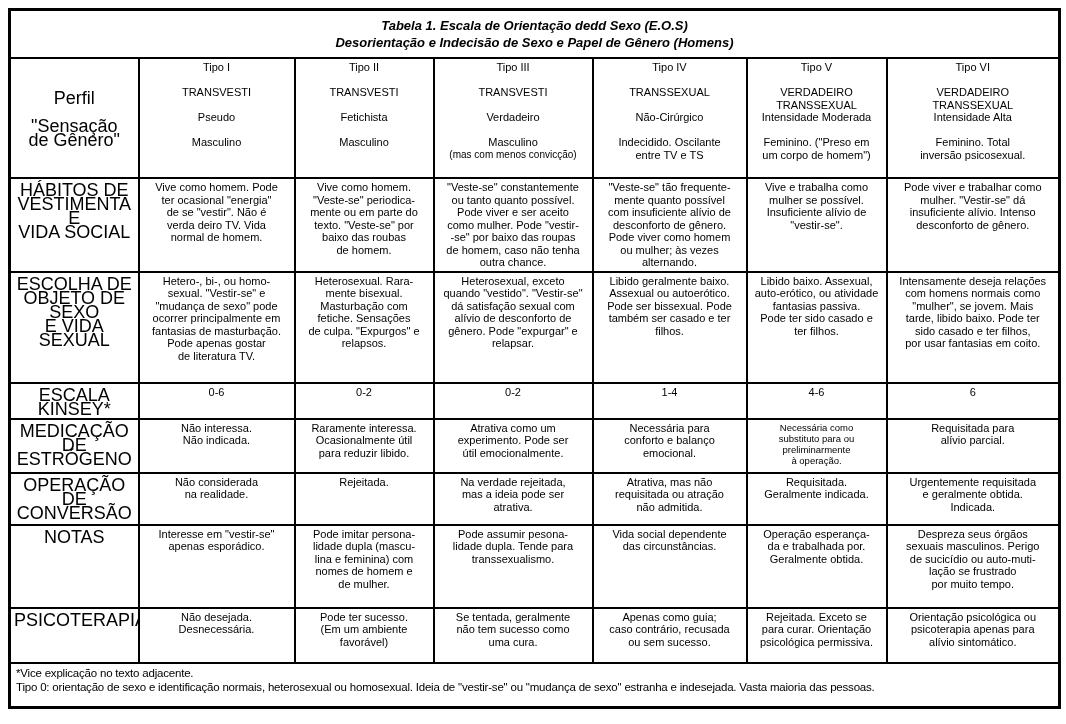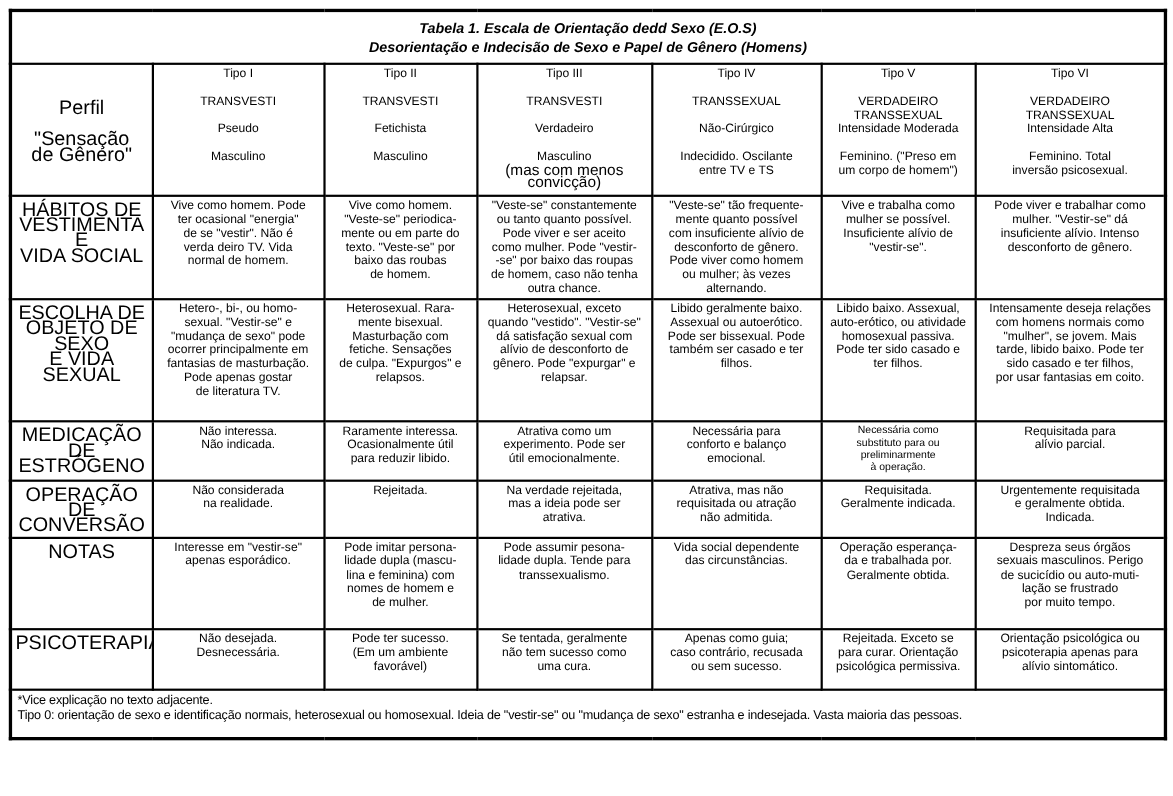--- a/index.html
+++ b/index.html
@@ -52,21 +52,21 @@
   .cell {
     font-size: 11px;
     line-height: 12.5px;
   }
   .pre { white-space: pre-line; }
   .small {
     font-size: 9.5px;
     line-height: 11px;
   }
   .note {
-    font-size: 14px;
+    font-size: 10px;
     line-height: 11px;
     white-space: pre-line;
   }
   .footnote-cell {
     text-align: left !important;
     font-size: 11.5px;
     line-height: 14px;
     letter-spacing: -0.2px;
     height: 38px;
     padding: 2px 5px !important;
@@ -249,31 +249,54 @@
           <td class="cell">
             <div class="pre">Libido geralmente baixo.
 Assexual ou autoerótico.
 Pode ser bissexual. Pode
 também ser casado e ter
 filhos.</div>
           </td>
           <td class="cell">
             <div class="pre">Libido baixo. Assexual,
 auto-erótico, ou atividade
-homosexual passiva.
+fantasias passiva.
 Pode ter sido casado e
 ter filhos.</div>
           </td>
           <td class="cell">
             <div class="pre">Intensamente deseja relações
 com homens normais como
 "mulher", se jovem. Mais
 tarde, libido baixo. Pode ter
 sido casado e ter filhos,
 por usar fantasias em coito.</div>
+          </td>
+        </tr>
+        <tr style="height: 25px;">
+          <td class="row-label">
+            <div class="pre">ESCALA KINSEY*</div>
+          </td>
+          <td class="cell">
+            <div class="pre">0-6</div>
+          </td>
+          <td class="cell">
+            <div class="pre">0-2</div>
+          </td>
+          <td class="cell">
+            <div class="pre">0-2</div>
+          </td>
+          <td class="cell">
+            <div class="pre">1-4</div>
+          </td>
+          <td class="cell">
+            <div class="pre">4-6</div>
+          </td>
+          <td class="cell">
+            <div class="pre">6</div>
           </td>
         </tr>
         <tr style="height: 54px;">
           <td class="row-label">
             <div class="pre">MEDICAÇÃO
 DE ESTRÓGENO</div>
           </td>
           <td class="cell">
             <div class="pre">Não interessa.
 Não indicada.</div>

